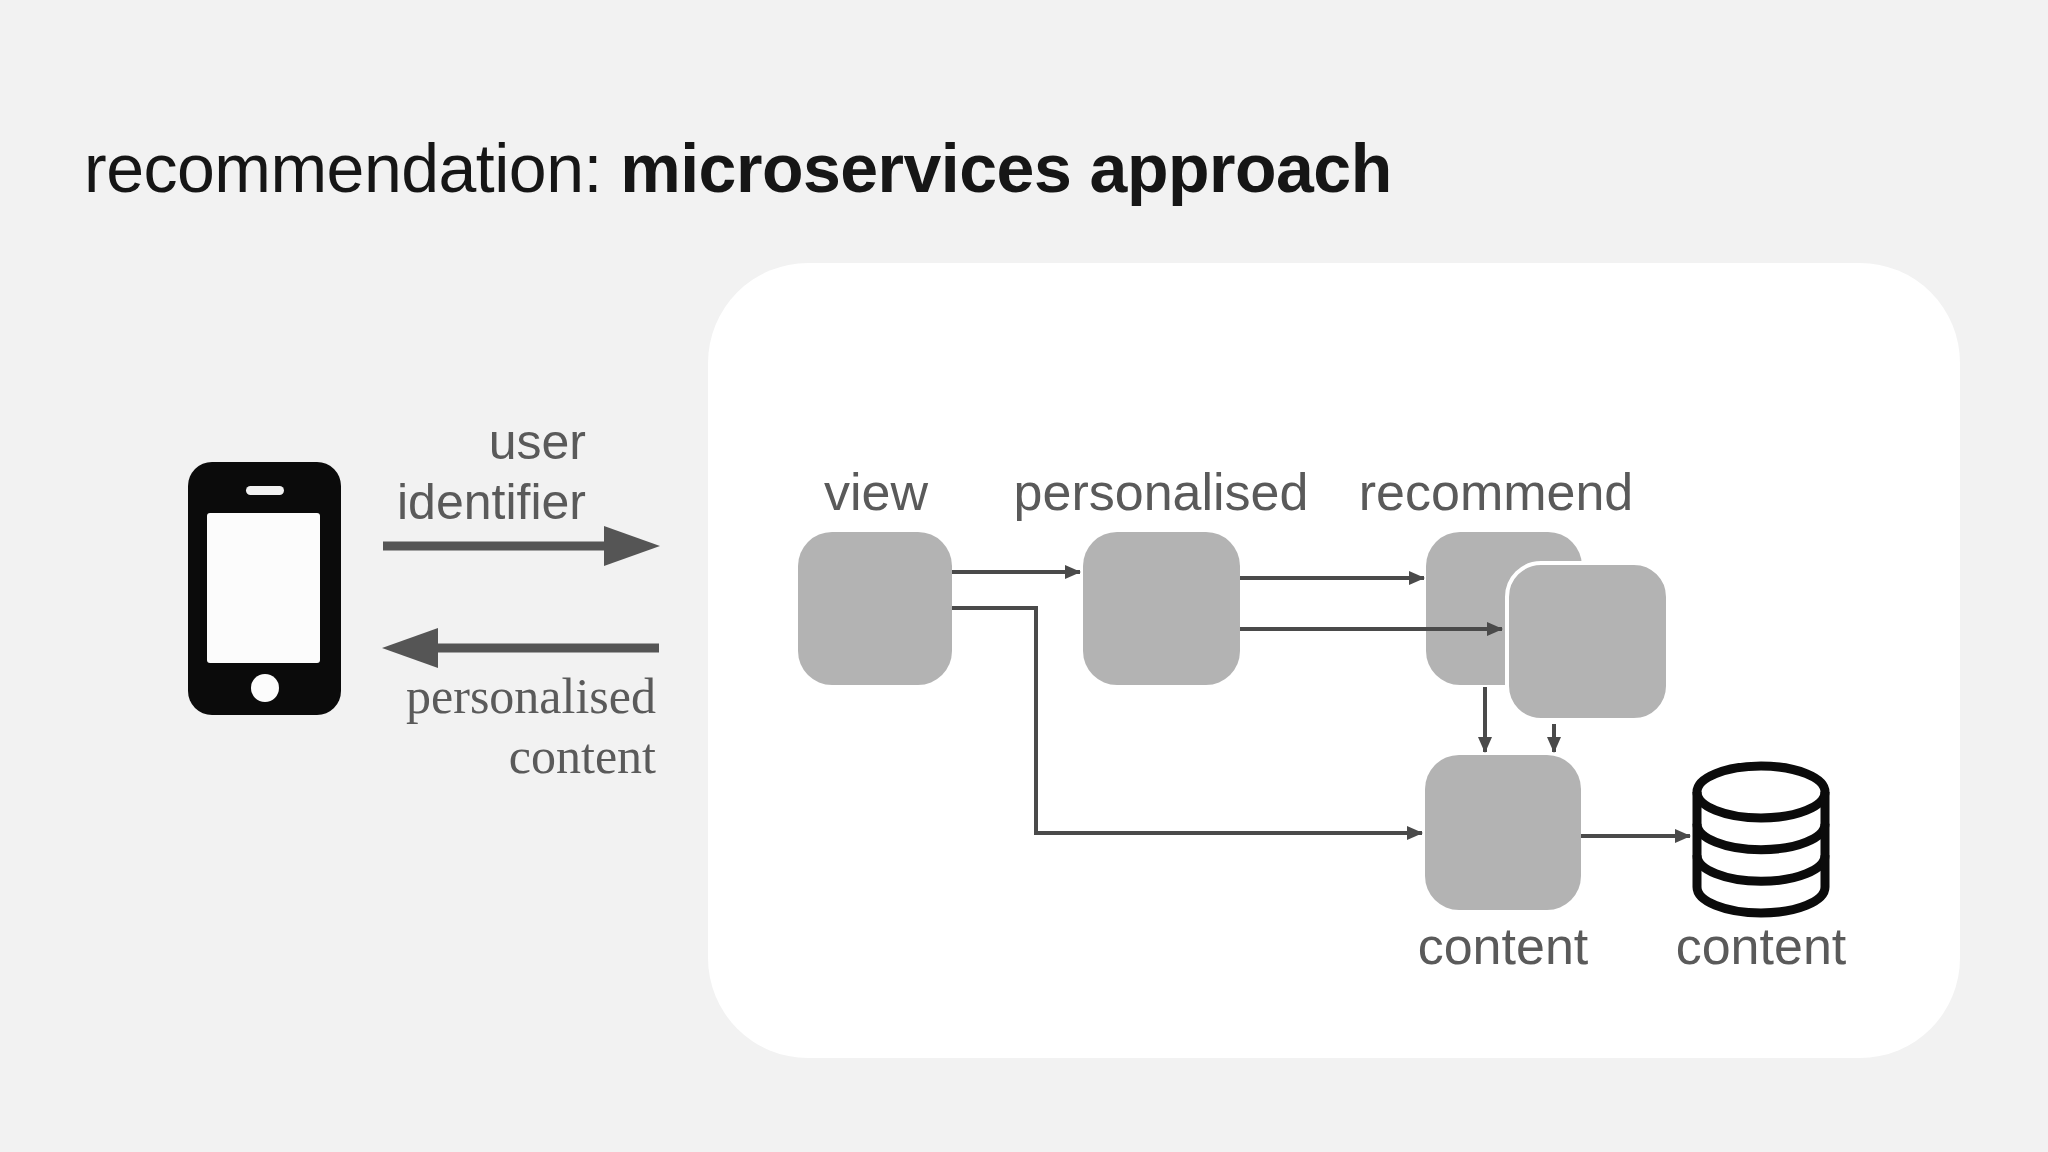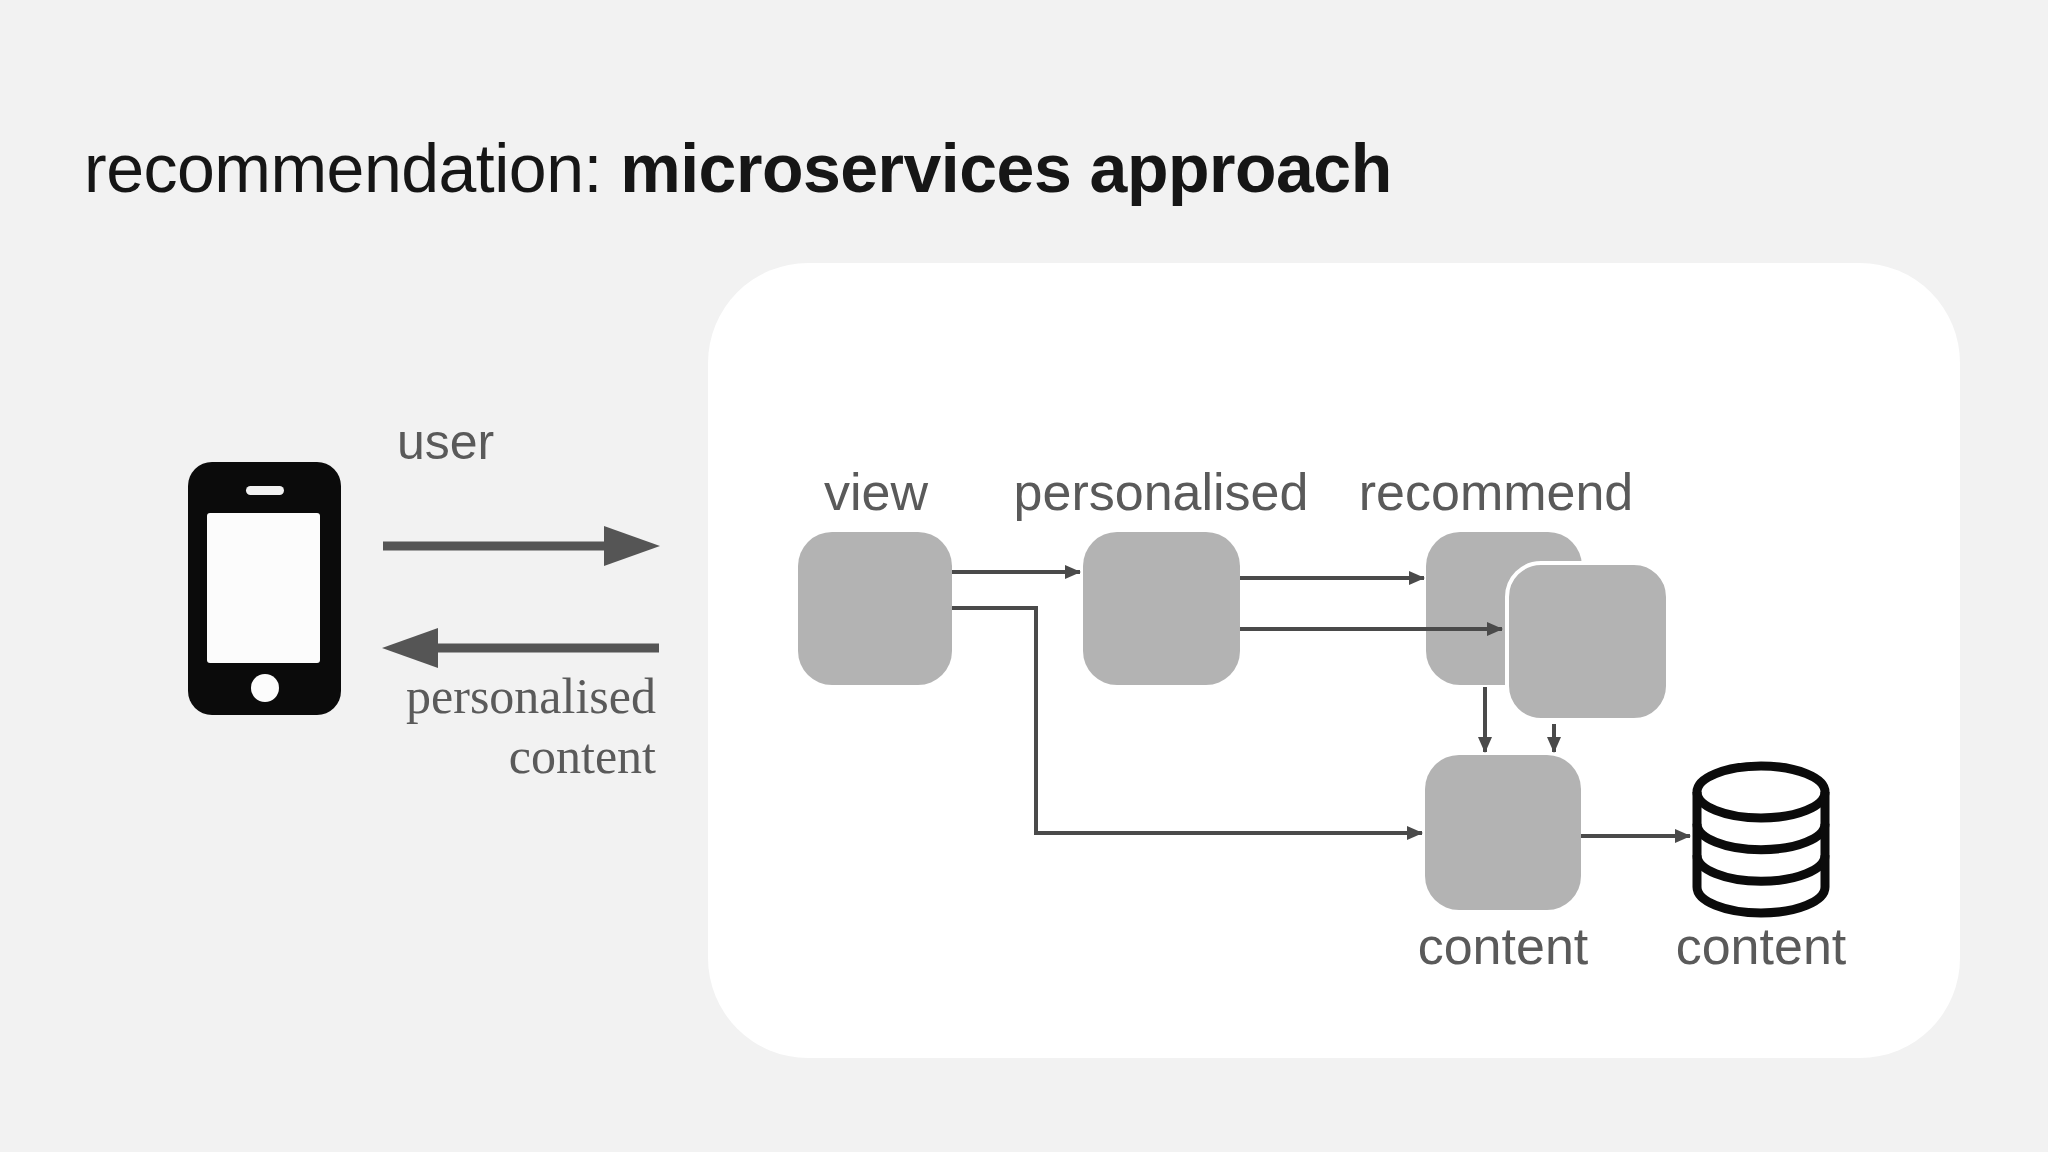--- a/index.html
+++ b/index.html
@@ -129,20 +129,21 @@
   <h1 class="title"><span>recommendation: </span><span class="em">microservices approach</span></h1>
 
   <div class="phone">
     <div class="speaker"></div>
     <div class="screen"></div>
     <div class="home"></div>
   </div>
 
   <div class="io-label request">
     <span>user</span>
+    <span>identifier</span>
   </div>
   <div class="io-label response">
     <span>personalised</span>
     <span>content</span>
   </div>
 
   <div class="panel"></div>
 
   <div class="node view"></div>
   <div class="node orchestrate"></div>

